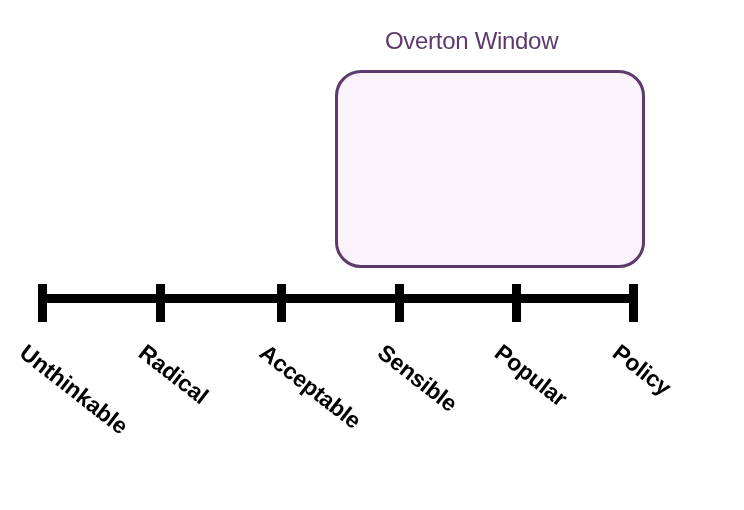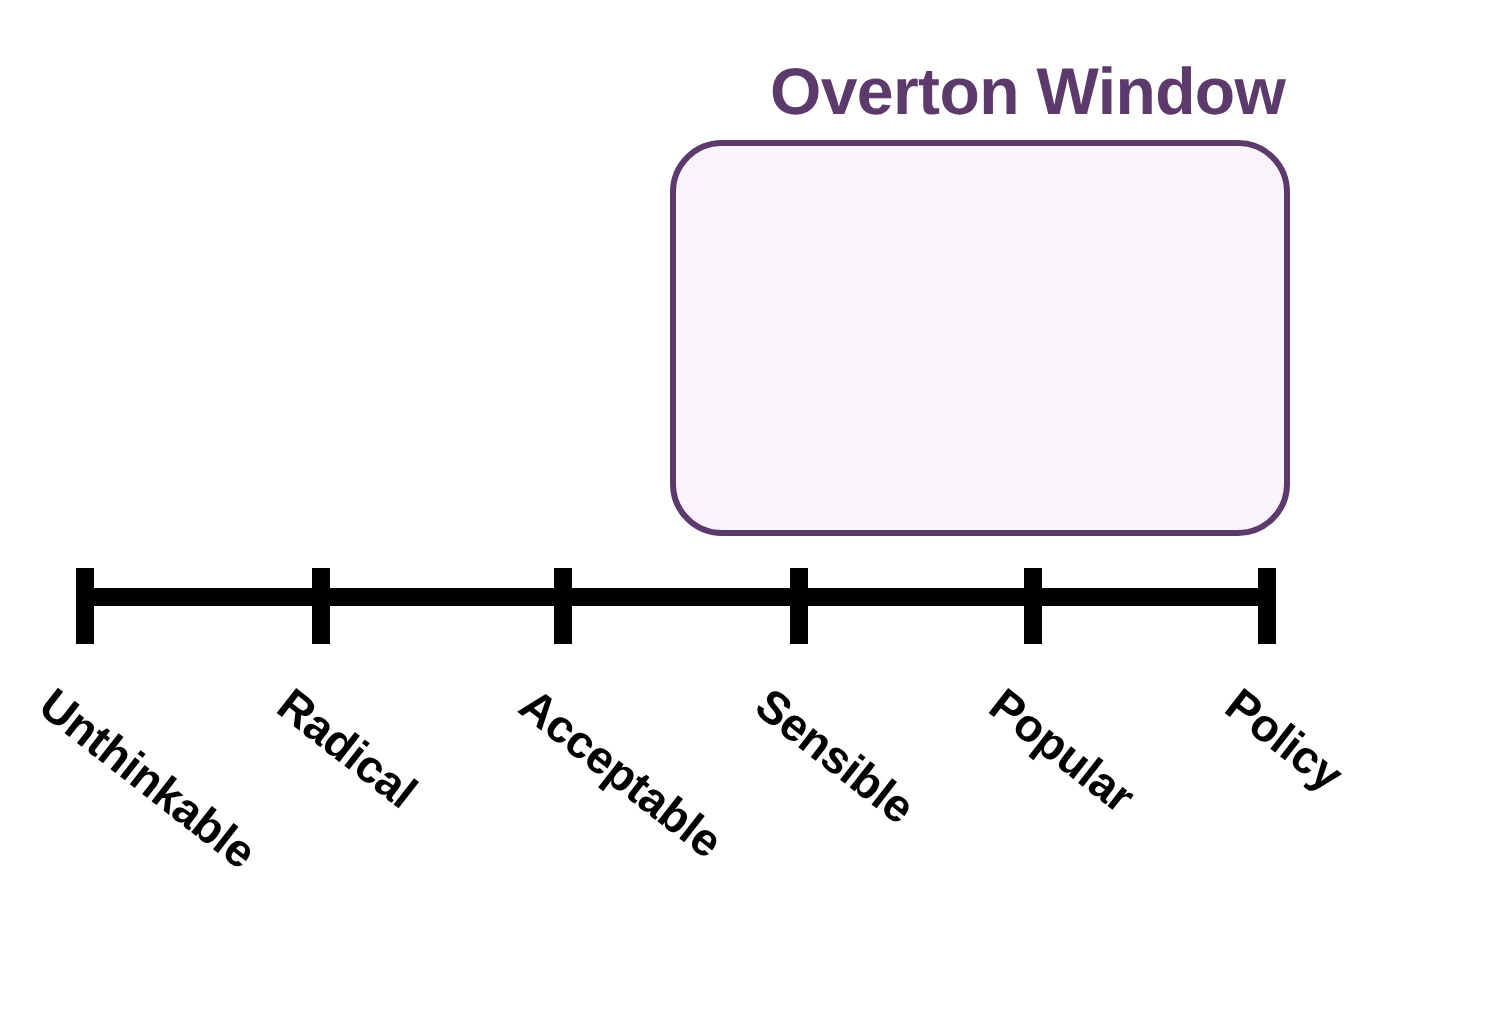--- a/index.html
+++ b/index.html
@@ -18,22 +18,22 @@
     overflow: hidden;
   }
 
   
   #chart-title {
     position: absolute;
     left: 0;
     top: 27px;
     width: 980px;
     text-align: left;
-    font-size: 33px;
-    font-weight: bold;
+    font-size: 24px;
+    font-weight: normal;
     letter-spacing: -0.3px;
     color: #5C3A6B;
     white-space: nowrap;
   }
 
   
   #overton-box {
     position: absolute;
     left: 335px;
     top: 70px;

